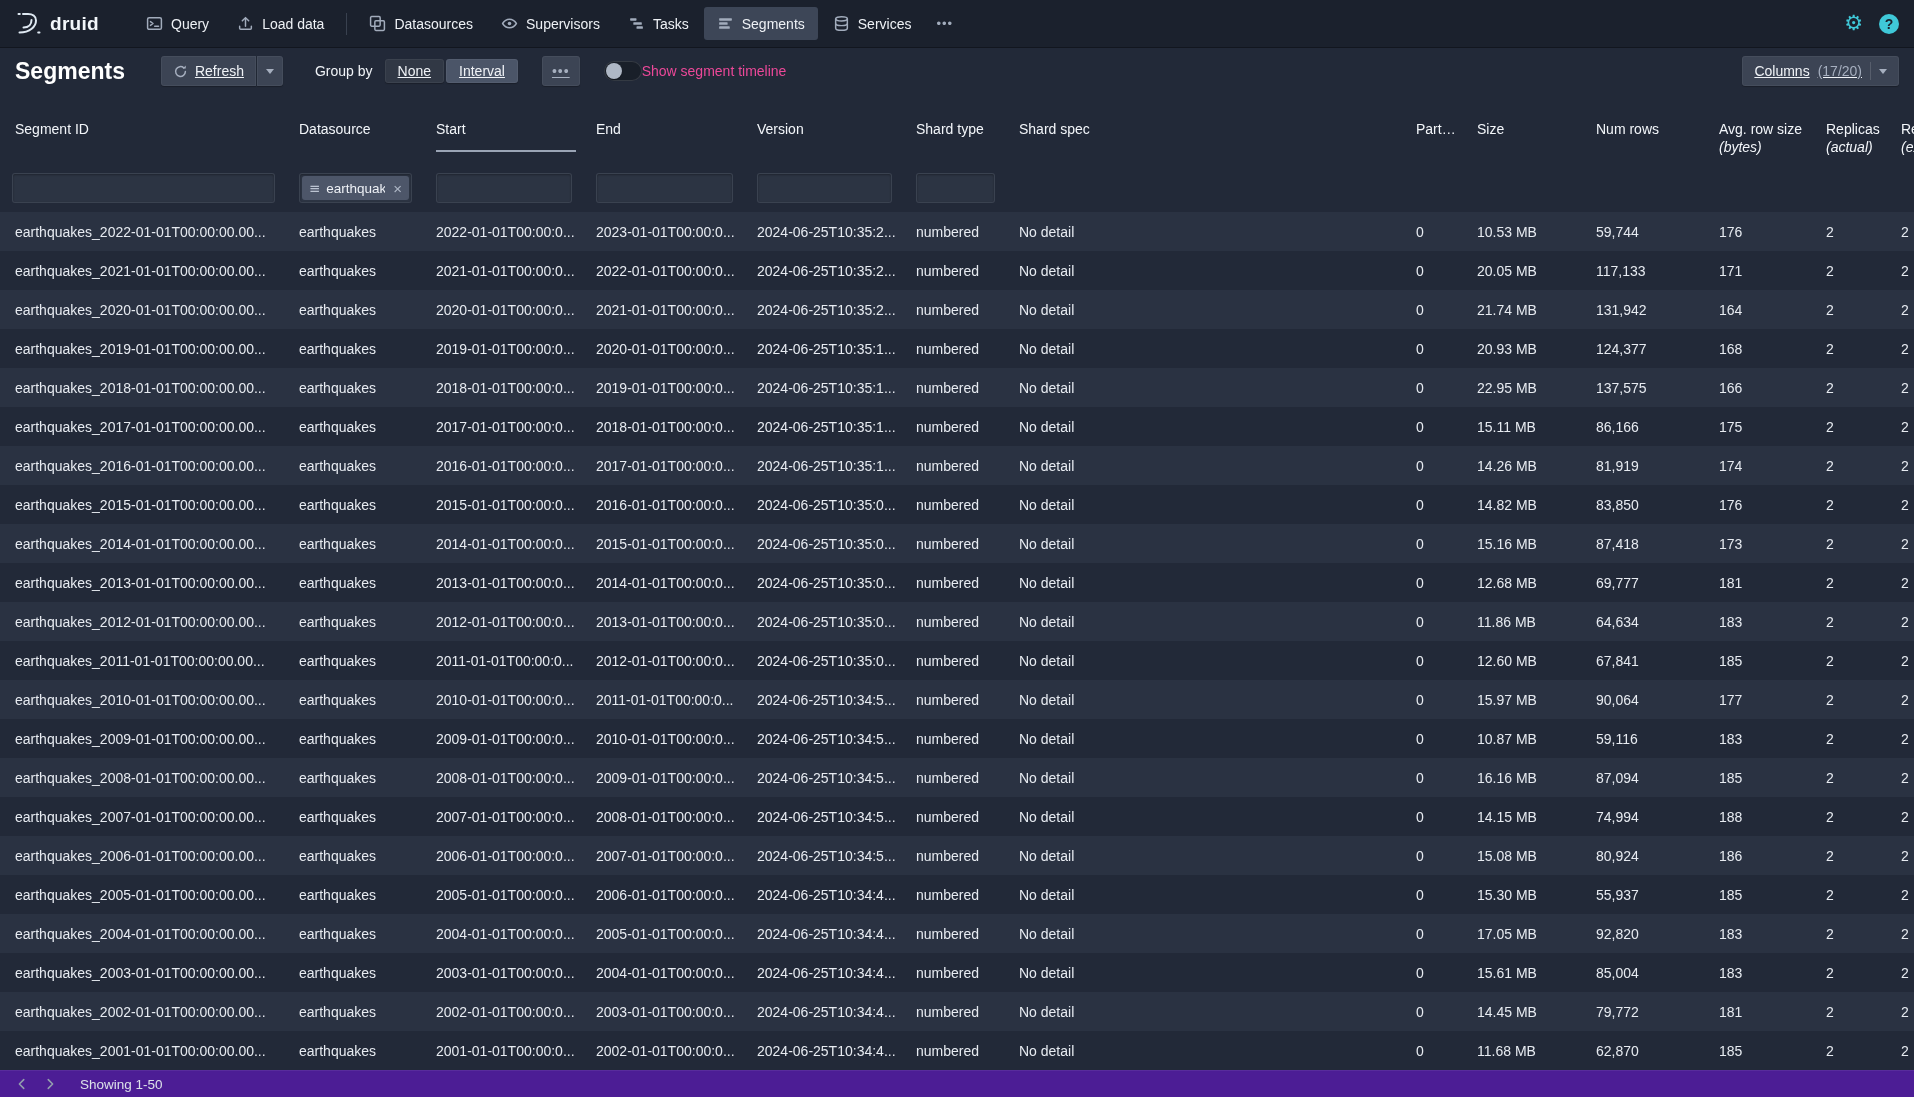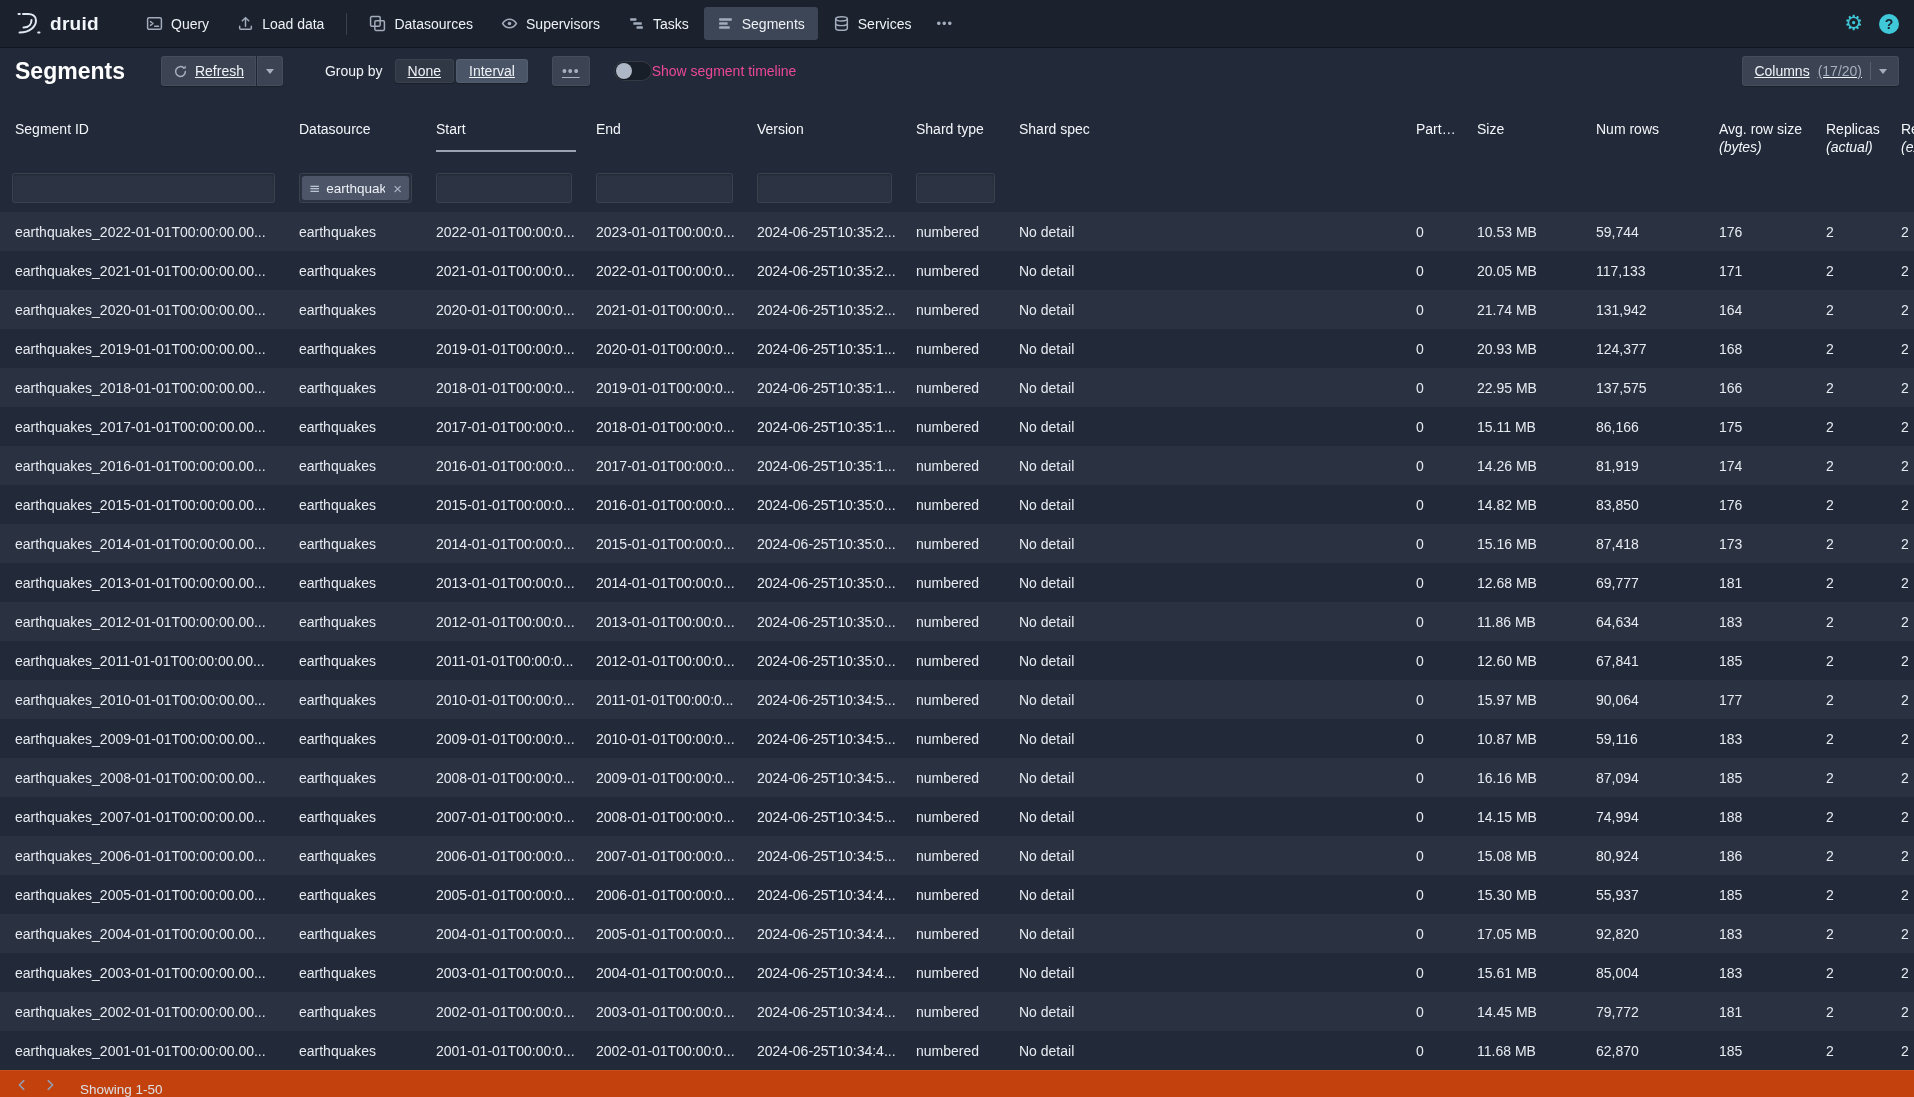--- a/index.html
+++ b/index.html
@@ -62,21 +62,21 @@
   .btn .icon { color: #a6afbf; display: flex; }
   .btn-group { display: flex; }
   .btn-group .btn.main { border-radius: 3px 0 0 3px; }
   .btn-group .btn.caret-part { border-radius: 0 3px 3px 0; padding: 0 9px; margin-left: 1px; }
   .caret-down {
     width: 0; height: 0;
     border-left: 4.5px solid transparent; border-right: 4.5px solid transparent;
     border-top: 5px solid #a6afbf;
     display: inline-block;
   }
-  .groupby-label { margin-left: 42px; margin-right: 12px; color: #f0f3f7; text-align: right; }
+  .groupby-label { margin-left: 32px; margin-right: 12px; color: #f0f3f7; text-align: right; }
   .seg-btn { height: 24px; padding: 0 13px; border-radius: 3px; }
   .seg-btn.inactive { background: #313845; }
   .seg-btn.active-choice { background: #4b5568; }
   .seg-gap { width: 2px; }
   .more-btn { margin-left: 24px; padding: 0 10px; letter-spacing: 1px; color: #a6afbf; }
   .switch { margin-left: 24px; width: 38px; height: 20px; border-radius: 10px;
     background: #191f29; box-shadow: inset 0 0 0 1px rgba(255,255,255,0.12);
     position: relative; cursor: pointer; flex: 0 0 38px; }
   .switch-knob { position: absolute; top: 2px; left: 2px; width: 16px; height: 16px;
     border-radius: 50%; background: #aeb7c5; box-shadow: 0 1px 1px rgba(0,0,0,.4); }
@@ -133,22 +133,22 @@
     font-size: 14px; color: #e7ebf1; vertical-align: middle;
   }
   tbody td:first-child { padding-left: 15px; }
   tbody tr { cursor: pointer; }
   tbody tr:nth-child(odd) { background: #2a3242; }
 
   
   .footer {
     height: 27px; flex: 0 0 27px;
     border-top: 1px solid rgba(255,255,255,0.07);
-    display: flex; align-items: flex-end; padding: 0 8px;
-    background: #c2410c;
+    display: flex; align-items: center; padding: 0 8px;
+    background: #4c1d95;
   }
   .page-btn { width: 28px; height: 24px; display: flex; align-items: center; justify-content: center;
     cursor: pointer; color: #939eae; border-radius: 3px; }
   .showing { margin-left: 16px; font-size: 13.5px; color: #dce1e9; }
   svg { display: block; }
 </style>
 </head>
 <body>
 
 <div class="app">

